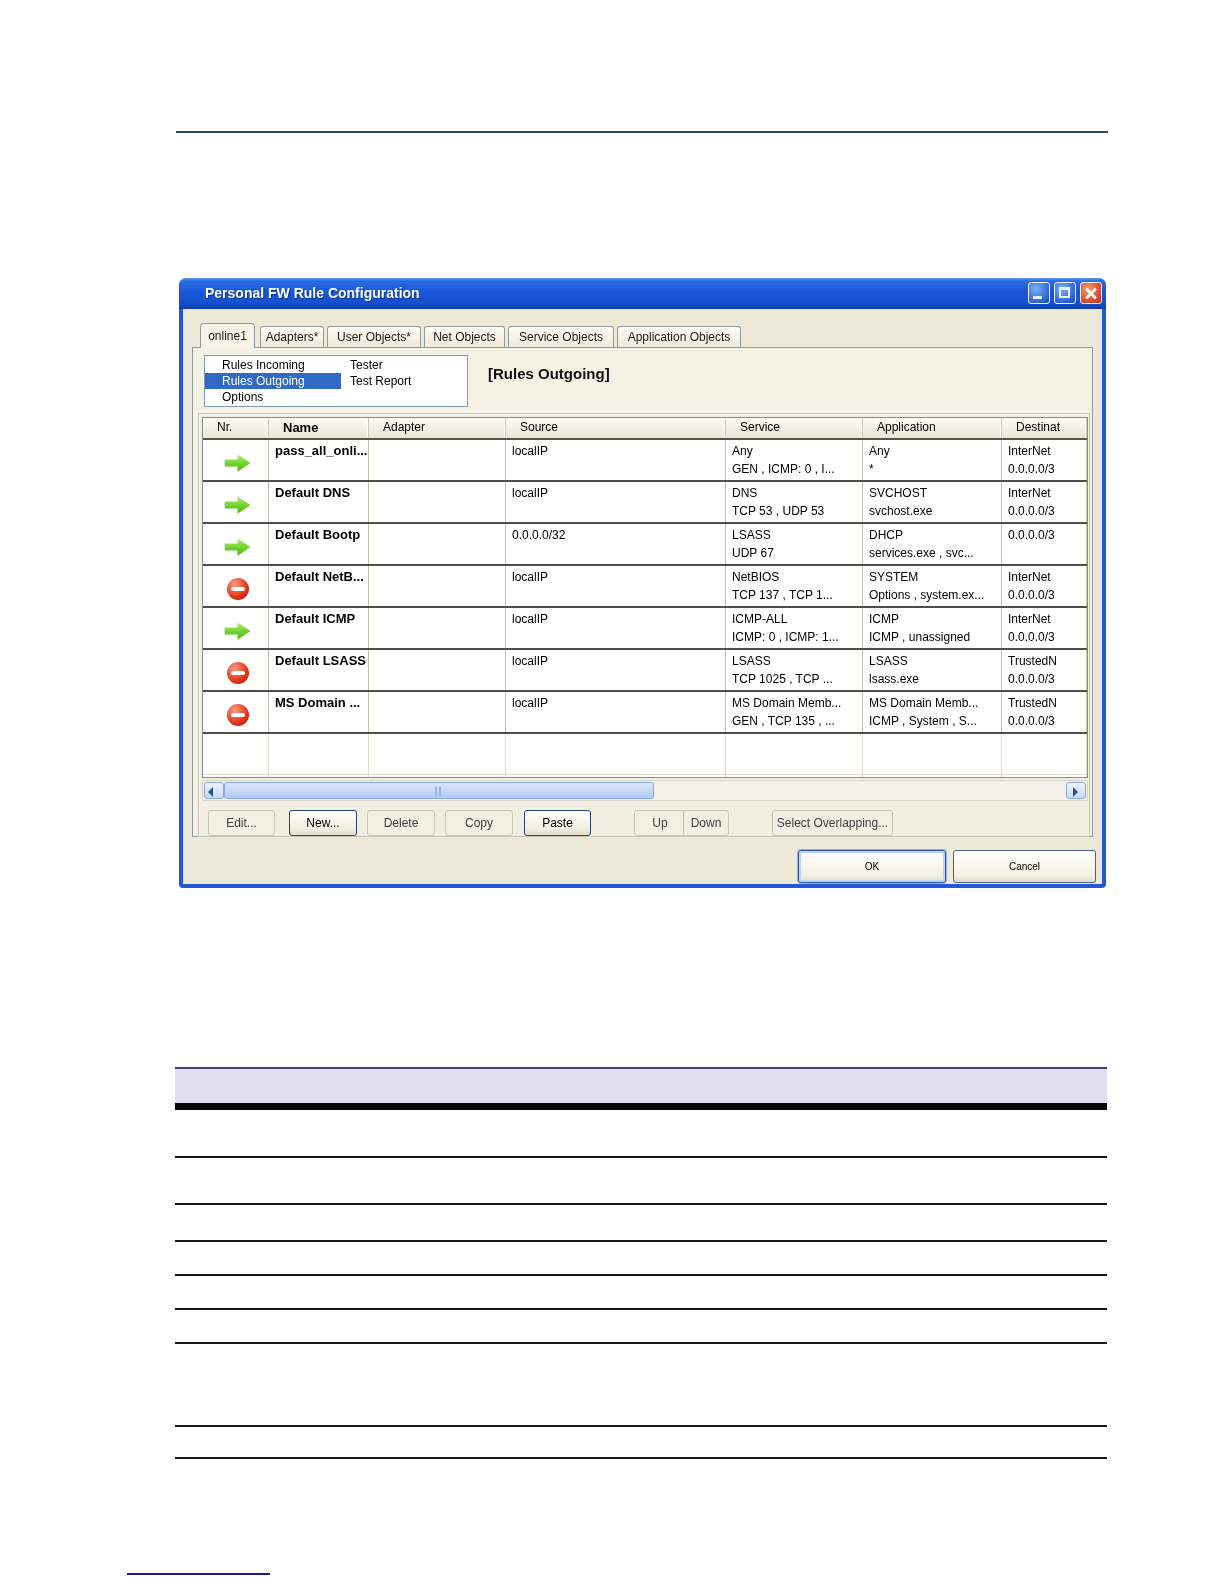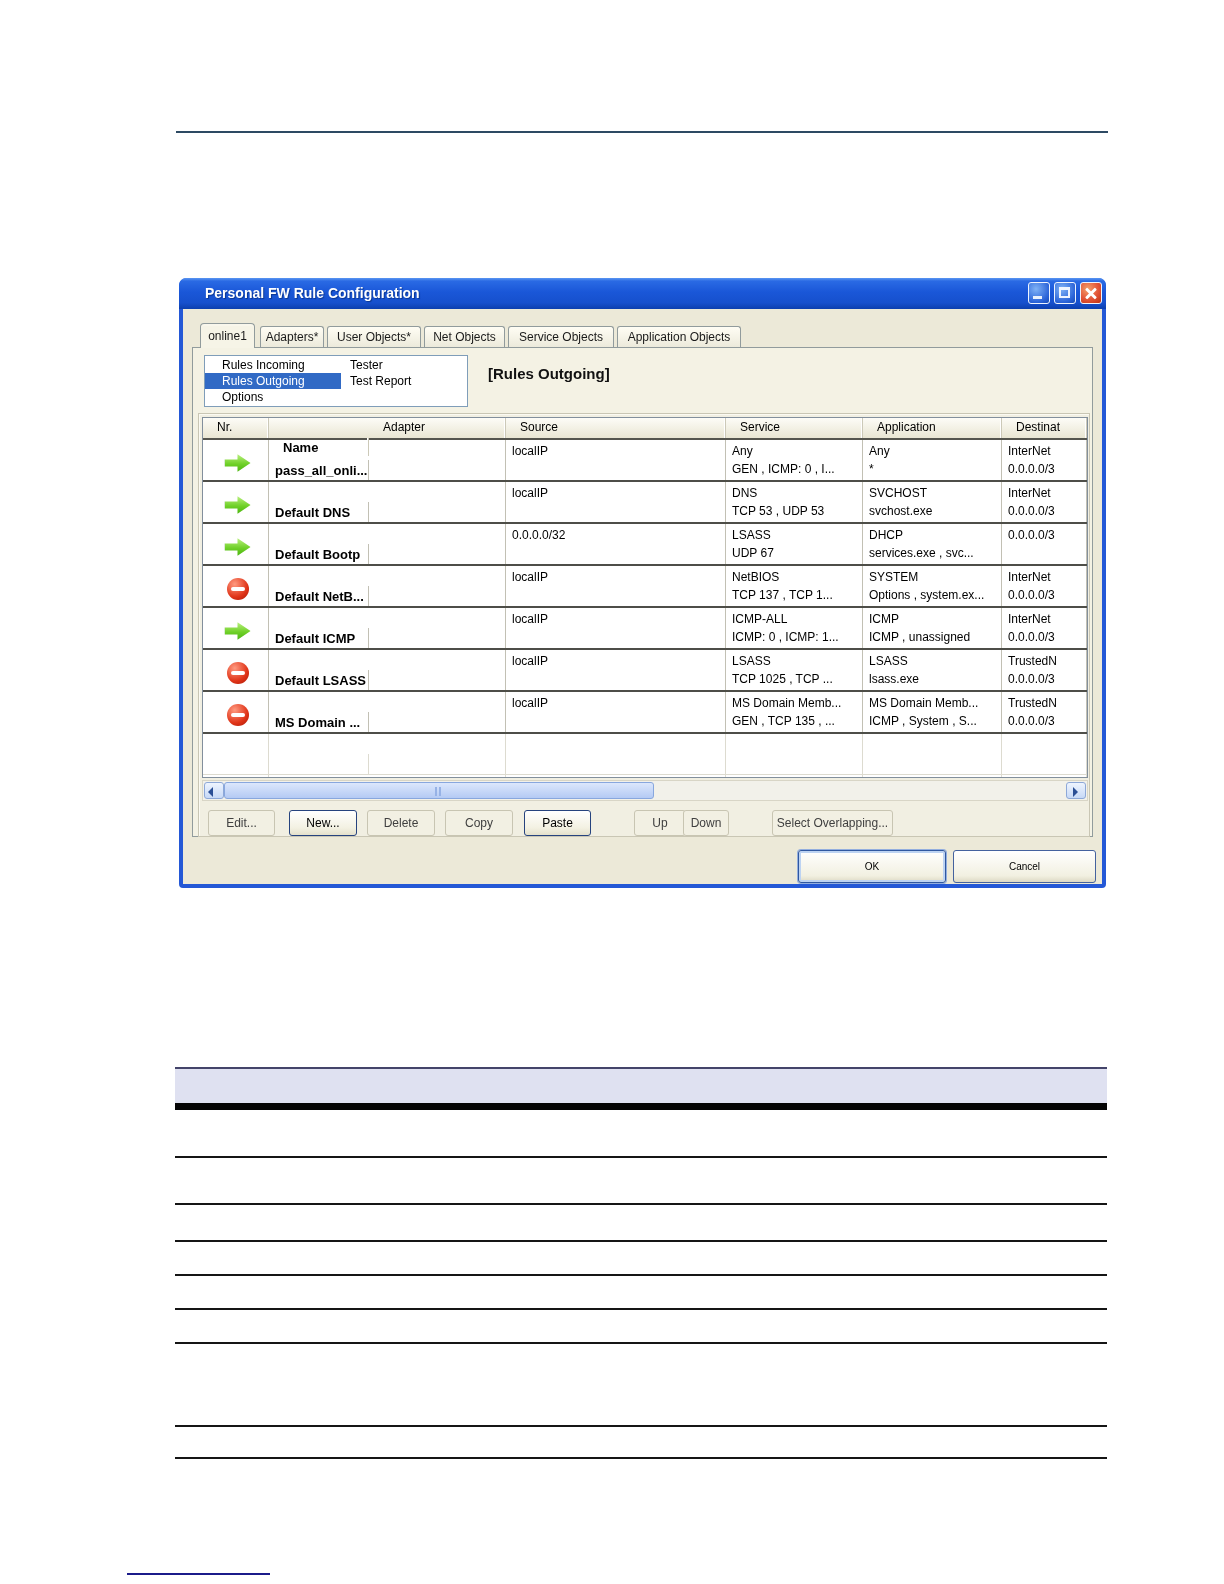--- a/index.html
+++ b/index.html
@@ -58,21 +58,21 @@
   .ghead{display:flex;height:20px;background:linear-gradient(180deg,#fdfcf7,#e9e6d3);
         border-bottom:2px solid #55554e;font-size:12px;}
   .ghead .hc{box-sizing:border-box;padding:2px 0 16px 14px;border-right:1px solid #ccc9b8;
         box-shadow:inset -1px 0 0 #fff;white-space:nowrap;overflow:hidden;}
   .grow{display:flex;height:40px;border-bottom:2px solid #4e4e48;font-size:12px;}
   .grow .cell{box-sizing:border-box;border-right:1px solid #c2c0b4;padding:2px 2px 0 6px;
         display:flex;flex-direction:column;overflow:hidden;white-space:nowrap;}
   .grow.empty{border-bottom:1px solid #dddbd0;}
   .grow.empty .cell{border-right:1px solid #dddbd0;}
   .c-nr{width:66px;align-items:center;justify-content:center;}
-  .c-name{width:100px;font-weight:bold;font-size:13px;padding-top:3px;margin-top:20px;}
+  .c-name{width:100px;font-weight:bold;font-size:13px;padding-top:3px;}
   .c-adapter{width:137px;}
   .c-source{width:220px;}
   .c-service{width:137px;}
   .c-app{width:139px;}
   .c-dest{flex:1;}
   .cell span{display:block;line-height:18px;}
 
   .ricon{display:block;}
   .icon-allow{width:26px;height:20px;margin-top:4px;
       background:linear-gradient(180deg,#c4f58a,#6fd028 55%,#46b20c);

